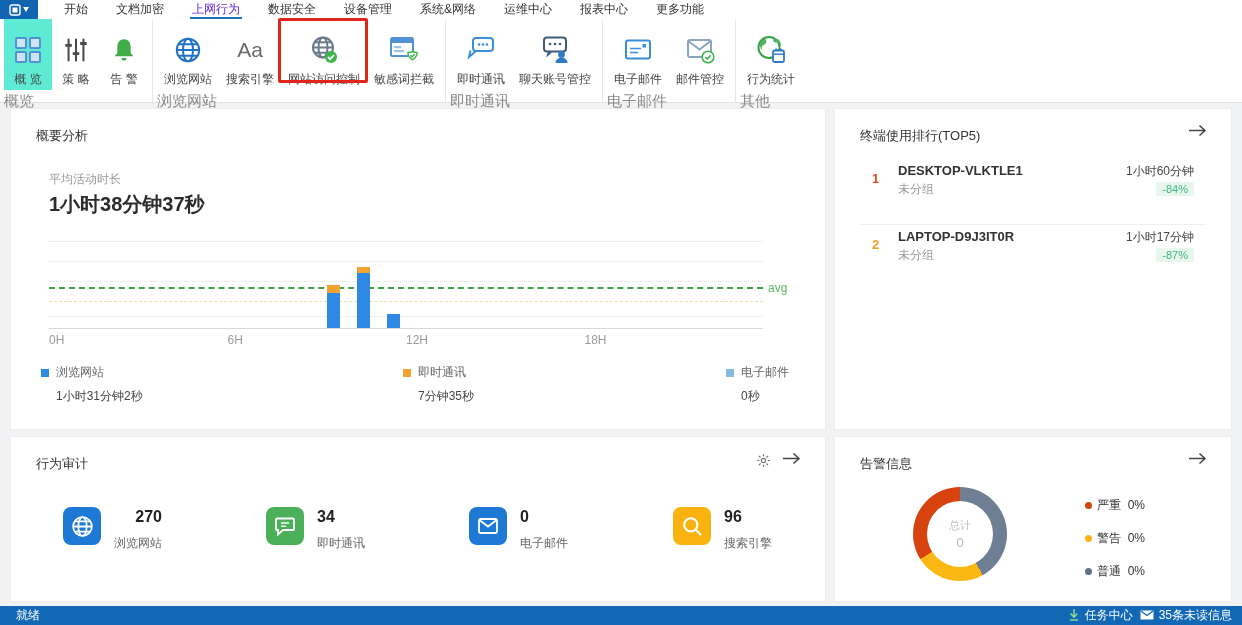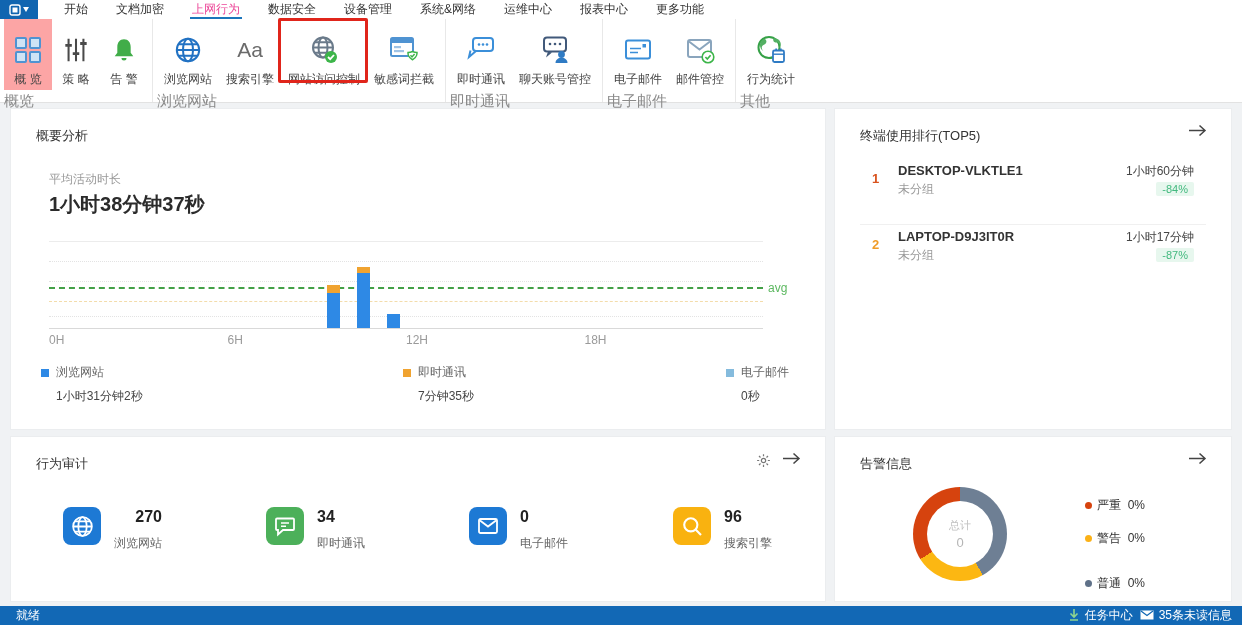--- a/index.html
+++ b/index.html
@@ -5,30 +5,30 @@
   * { margin:0; padding:0; box-sizing:border-box; }
   html,body { width:1242px; height:625px; font-family:"Liberation Sans","DejaVu Sans",sans-serif; background:#f0f2f4; overflow:hidden; }
   .app { position:relative; width:1242px; height:625px; }
 
   
   .menubar { position:absolute; left:0; top:0; width:100%; height:19px; background:#fff; display:flex; align-items:stretch; z-index:5; }
   .logo-btn { width:38px; height:19px; background:#1165b0; color:#fff; display:flex; align-items:center; justify-content:center; gap:2px; cursor:pointer; }
   .logo-btn svg { display:block; }
   .menu-items { display:flex; align-items:stretch; margin-left:12px; }
   .menu-item { padding:0 14px; font-size:12px; color:#333; display:flex; align-items:center; cursor:pointer; position:relative; }
-  .menu-item.active { color:#ec4899; }
+  .menu-item.active { color:#6d28d9; }
   .menu-item.active::after { content:""; position:absolute; left:12px; right:12px; bottom:0; height:2px; background:#1b75bb; }
 
   
   .ribbon { position:absolute; left:0; top:19px; width:100%; height:84px; background:#fff; border-bottom:1px solid #e2e2e2; display:flex; }
   .ribbon-group { display:flex; flex-direction:column; border-right:1px solid #e8e8e8; padding:0 4px; }
   .ribbon-group:last-child { border-right:none; }
   .ribbon-items { display:flex; flex:1; align-items:stretch; }
   .ribbon-item { min-width:48px; padding:3px 7px 2px; display:flex; flex-direction:column; align-items:center; justify-content:flex-start; cursor:pointer; }
-  .ribbon-item.selected { background:#fca5a5; }
+  .ribbon-item.selected { background:#5eead4; }
   .ribbon-item .ricon { height:36px; display:flex; align-items:center; margin-top:10px; }
   .ribbon-item .rlabel { font-size:12px; color:#454545; white-space:nowrap; margin-top:3px; }
   .ribbon-group-label { text-align:left; font-size:15px; color:#8a8a8a; padding:2px 0 5px; }
   .red-box { position:absolute; border:3px solid #e0251b; border-radius:2px; z-index:6; pointer-events:none; }
 
   
   .panel { position:absolute; background:#fff; border:1px solid #ebedef; }
   .panel-title { position:absolute; left:25px; top:18px; font-size:13px; color:#333; }
   .panel-arrow { position:absolute; right:24px; top:14px; cursor:pointer; }
   .panel-gear { position:absolute; right:54px; top:16px; cursor:pointer; }
@@ -426,21 +426,21 @@
     </div>
     <div id="alarm-legend">
         <div class="alarm-legend-item" style="top: 60px;">
           <span class="alarm-dot" style="background:#d6430e"></span>
           <span>严重&nbsp; 0%</span>
         </div>
         <div class="alarm-legend-item" style="top: 93px;">
           <span class="alarm-dot" style="background:#fbb117"></span>
           <span>警告&nbsp; 0%</span>
         </div>
-        <div class="alarm-legend-item" style="top: 126px; margin-top: 12px;">
+        <div class="alarm-legend-item" style="top: 126px;">
           <span class="alarm-dot" style="background:#5f7188"></span>
           <span>普通&nbsp; 0%</span>
         </div>
       </div>
   </div>
 
   <div class="statusbar">
     <span class="left">就绪</span>
     <span class="right">
       <span class="seg">

